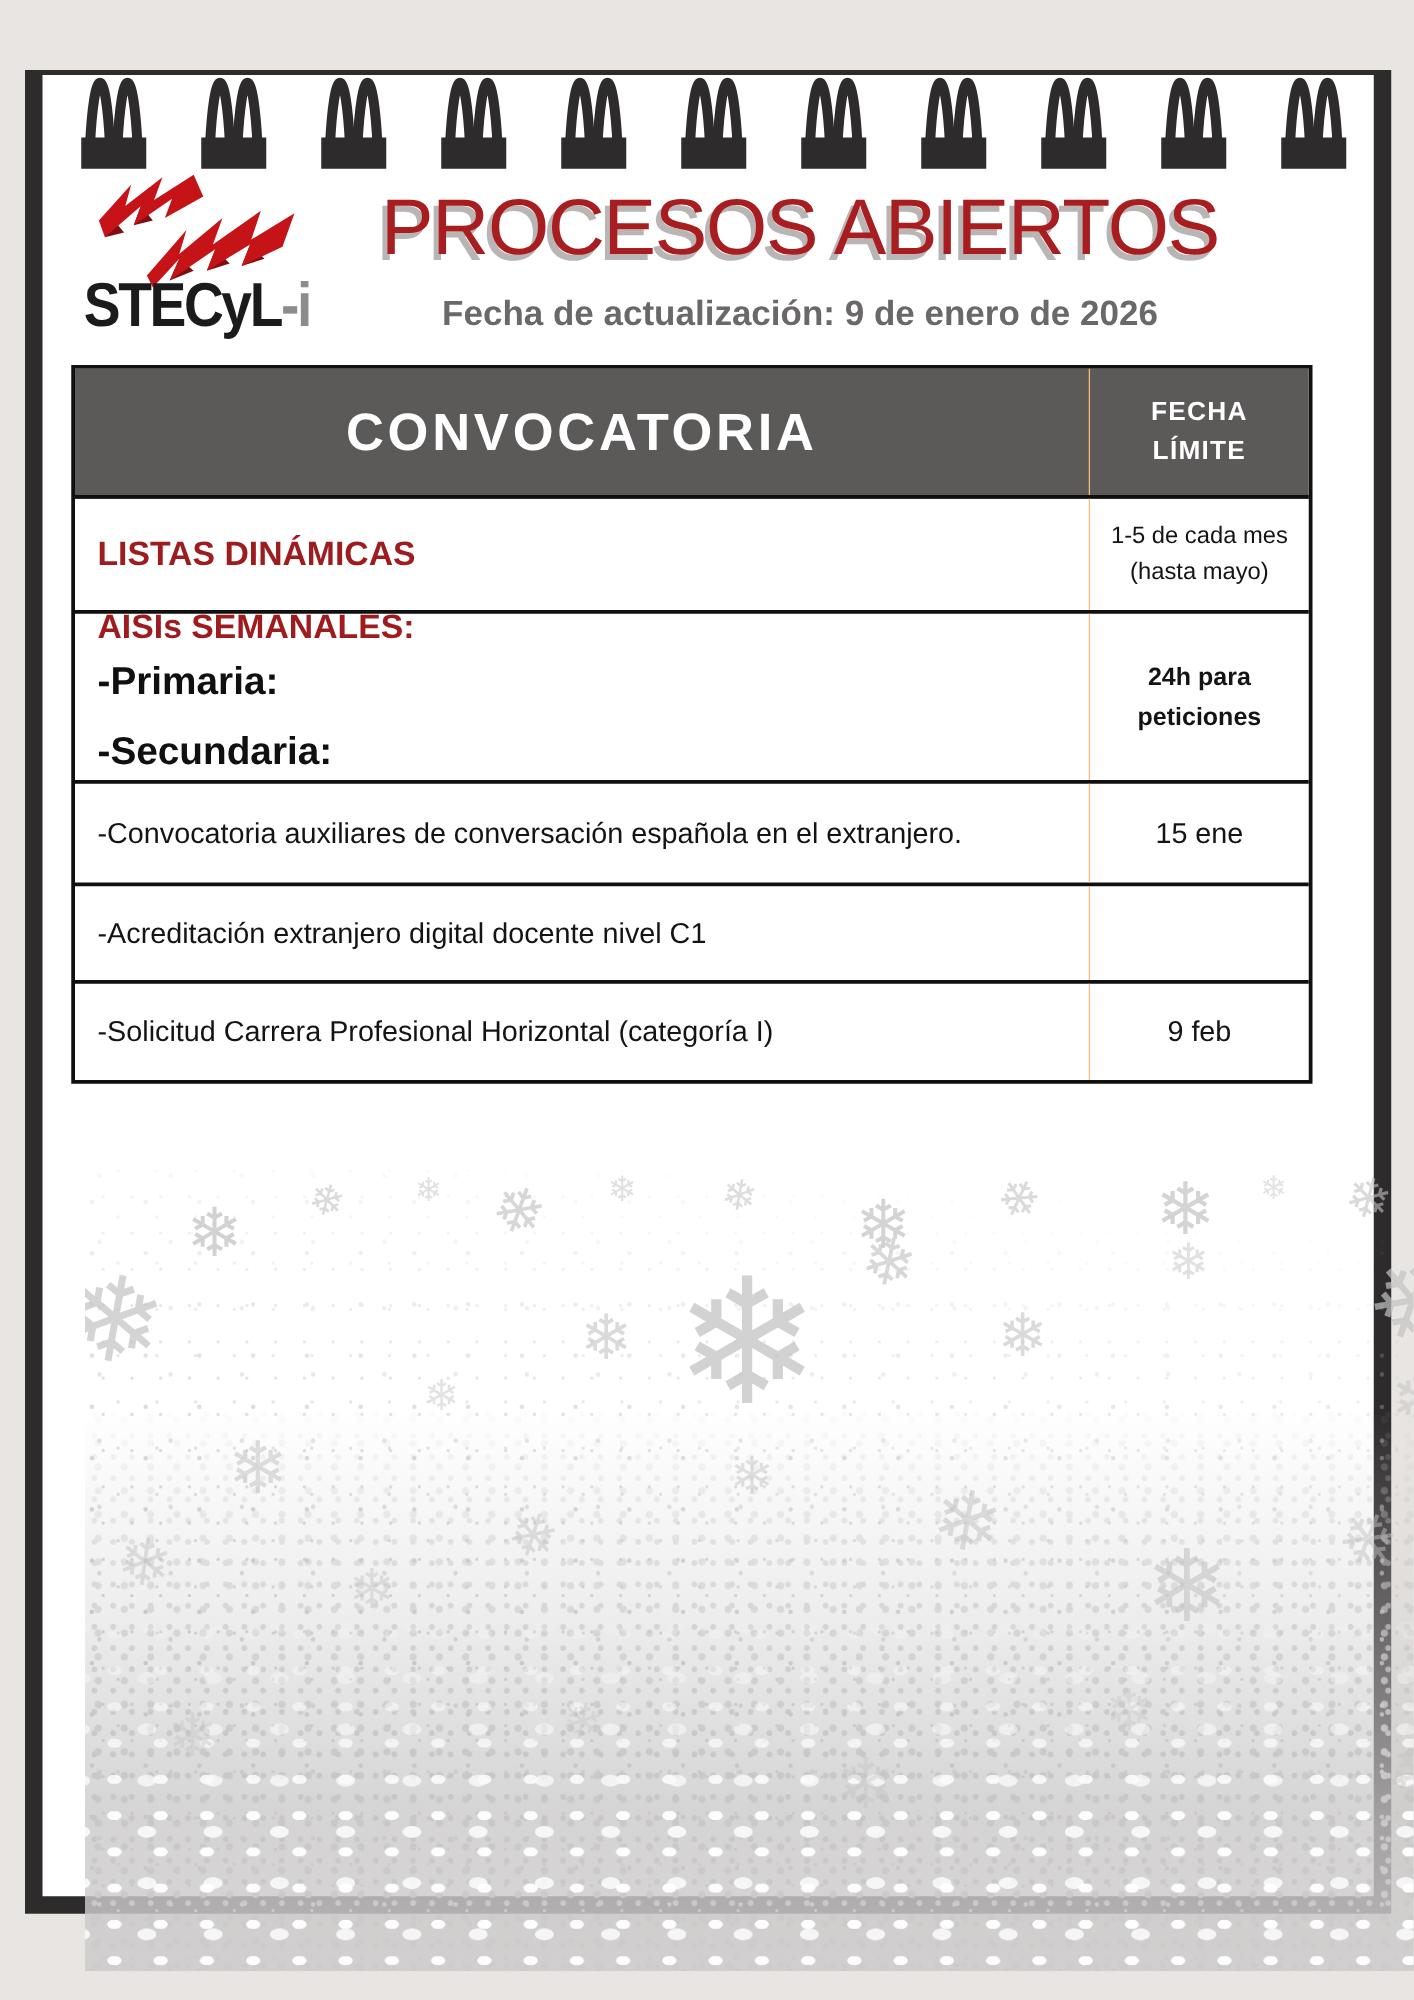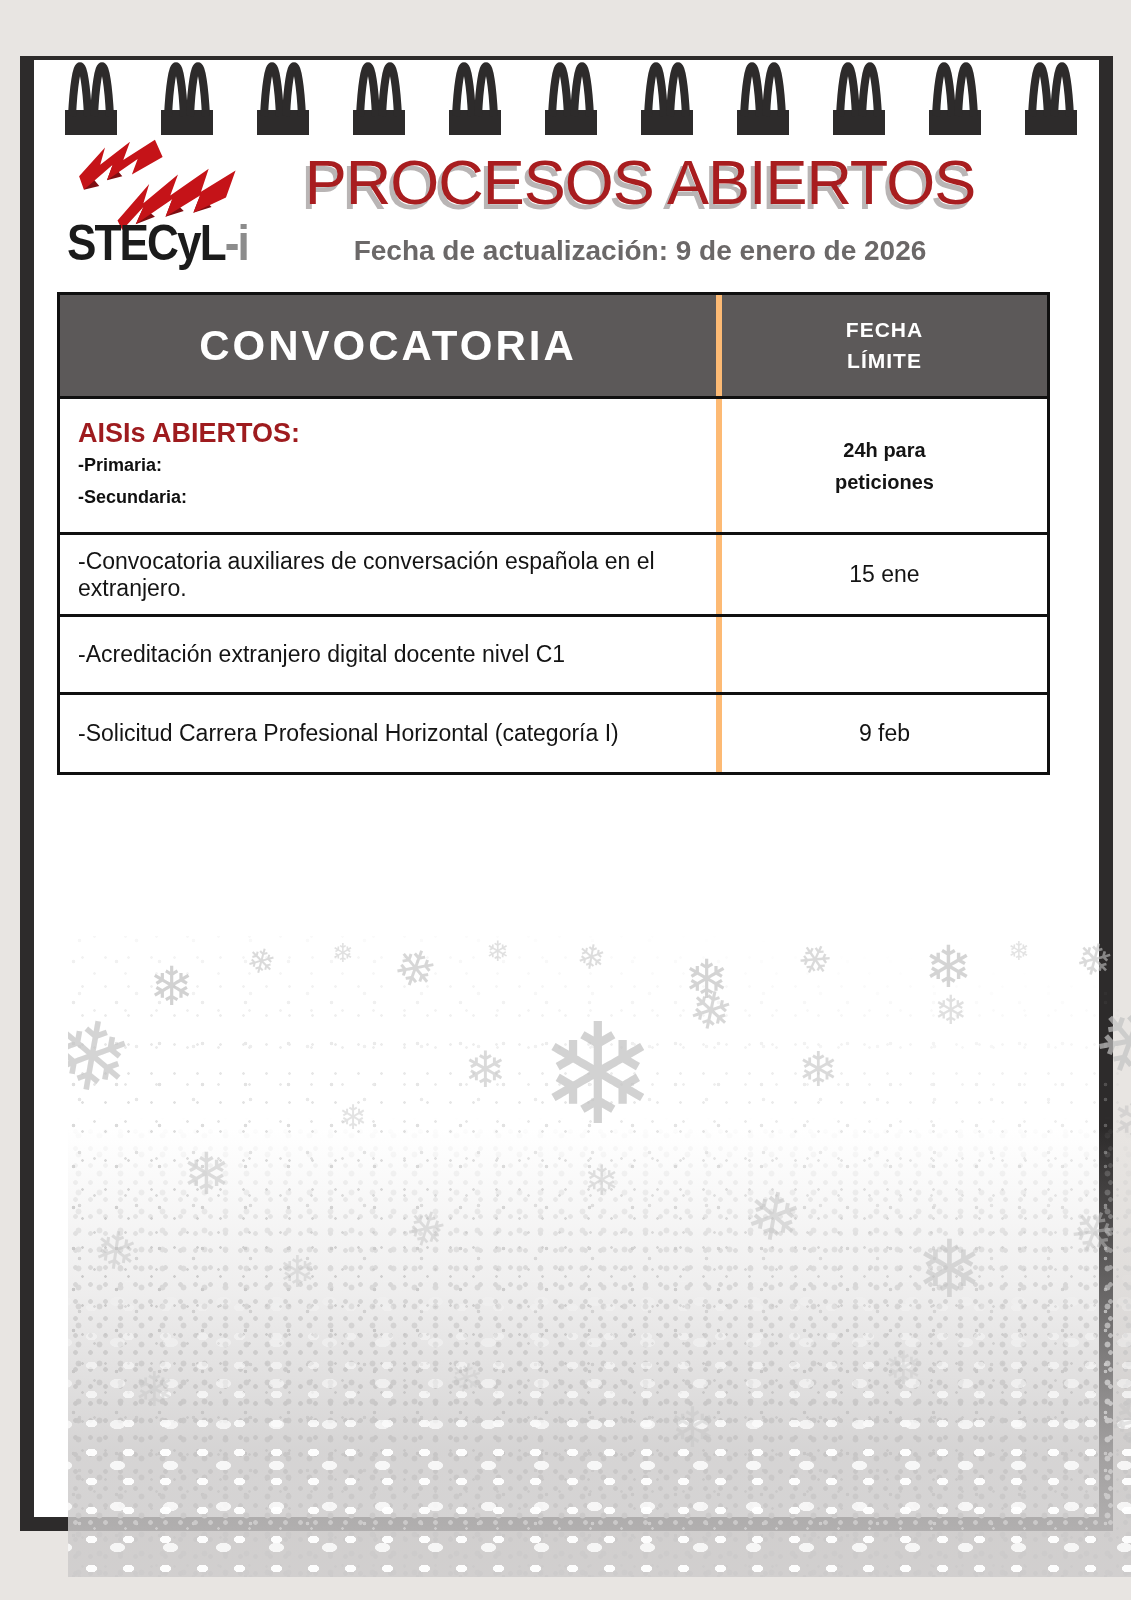--- a/index.html
+++ b/index.html
@@ -36,29 +36,29 @@
     font-size:28px;font-weight:bold;color:#6b6868;white-space:nowrap;
   }
   
   .table{
     position:absolute;left:57px;top:292px;width:993px;box-sizing:border-box;
     border:3px solid #101010;background:#fff;
   }
   .row{display:flex;border-bottom:3px solid #101010;box-sizing:border-box;}
   .row:last-child{border-bottom:none;}
   .cell{display:flex;flex-direction:column;justify-content:center;box-sizing:border-box;}
-  .c1{width:662px;border-right:6px solid #fdba74;padding-left:18px;align-items:flex-start;}
+  .c1{width:812px;border-right:1px solid #fdba74;padding-left:18px;align-items:flex-start;}
   .c2{flex:1;align-items:center;text-align:center;padding:4px;}
   .row.header{height:104px;background:#5c5959;}
   .row.header .c1{align-items:center;padding-left:0;}
   .hc{font-size:42px;font-weight:bold;color:#fff;letter-spacing:3px;}
   .hc2{font-size:21px;font-weight:bold;color:#fff;letter-spacing:1px;line-height:1.45;max-width:120px;margin:14px auto;}
   .r1{height:92px;} .r2{height:136px;} .r3{height:82px;} .r4{height:78px;} .r5{height:77px;}
   .red-title{font-size:27px;font-weight:bold;color:#9e1b1e;letter-spacing:0px;}
-  .bold-line{font-size:18px;font-weight:bold;color:#101010;line-height:1.8;}
+  .bold-line{font-size:31px;font-weight:bold;color:#101010;line-height:1.8;}
   .plain{font-size:23px;color:#141414;}
   .dl-small{font-size:19px;color:#141414;line-height:1.5;}
   .dl-mid{font-size:20px;color:#141414;line-height:1.6;font-weight:bold;}
   .dl{font-size:23px;color:#141414;}
   
   .snow{position:absolute;left:34px;top:876px;width:1065px;height:641px;overflow:hidden;}
   .snow>div{position:absolute;left:0;top:0;right:0;bottom:0;}
   .speck1{
     background-image:
       radial-gradient(circle,#c8c8c8 1px,transparent 1.6px),
@@ -159,24 +159,33 @@
   <div class="subtitle">Fecha de actualización: 9 de enero de 2026</div>
 
   <div class="table">
     <div class="row header">
       <div class="cell c1 hc">CONVOCATORIA</div>
       <div class="cell c2">
         <div class="hc2">FECHA LÍMITE</div>
       </div>
     </div>
 
+    <div class="row r1">
+      <div class="cell c1">
+        <div class="red-title">LISTAS DINÁMICAS</div>
+      </div>
+      <div class="cell c2">
+        <div class="dl-small">1-5 de cada mes</div>
+        <div class="dl-small">(hasta mayo)</div>
+      </div>
+    </div>
 
     <div class="row r2">
       <div class="cell c1">
-        <div class="red-title">AISIs ABIERTOS:</div>
+        <div class="red-title">AISIs SEMANALES:</div>
         <div class="bold-line">-Primaria:</div>
         <div class="bold-line">-Secundaria:</div>
       </div>
       <div class="cell c2">
         <div class="dl-mid">24h para</div>
         <div class="dl-mid">peticiones</div>
       </div>
     </div>
 
     <div class="row r3">

